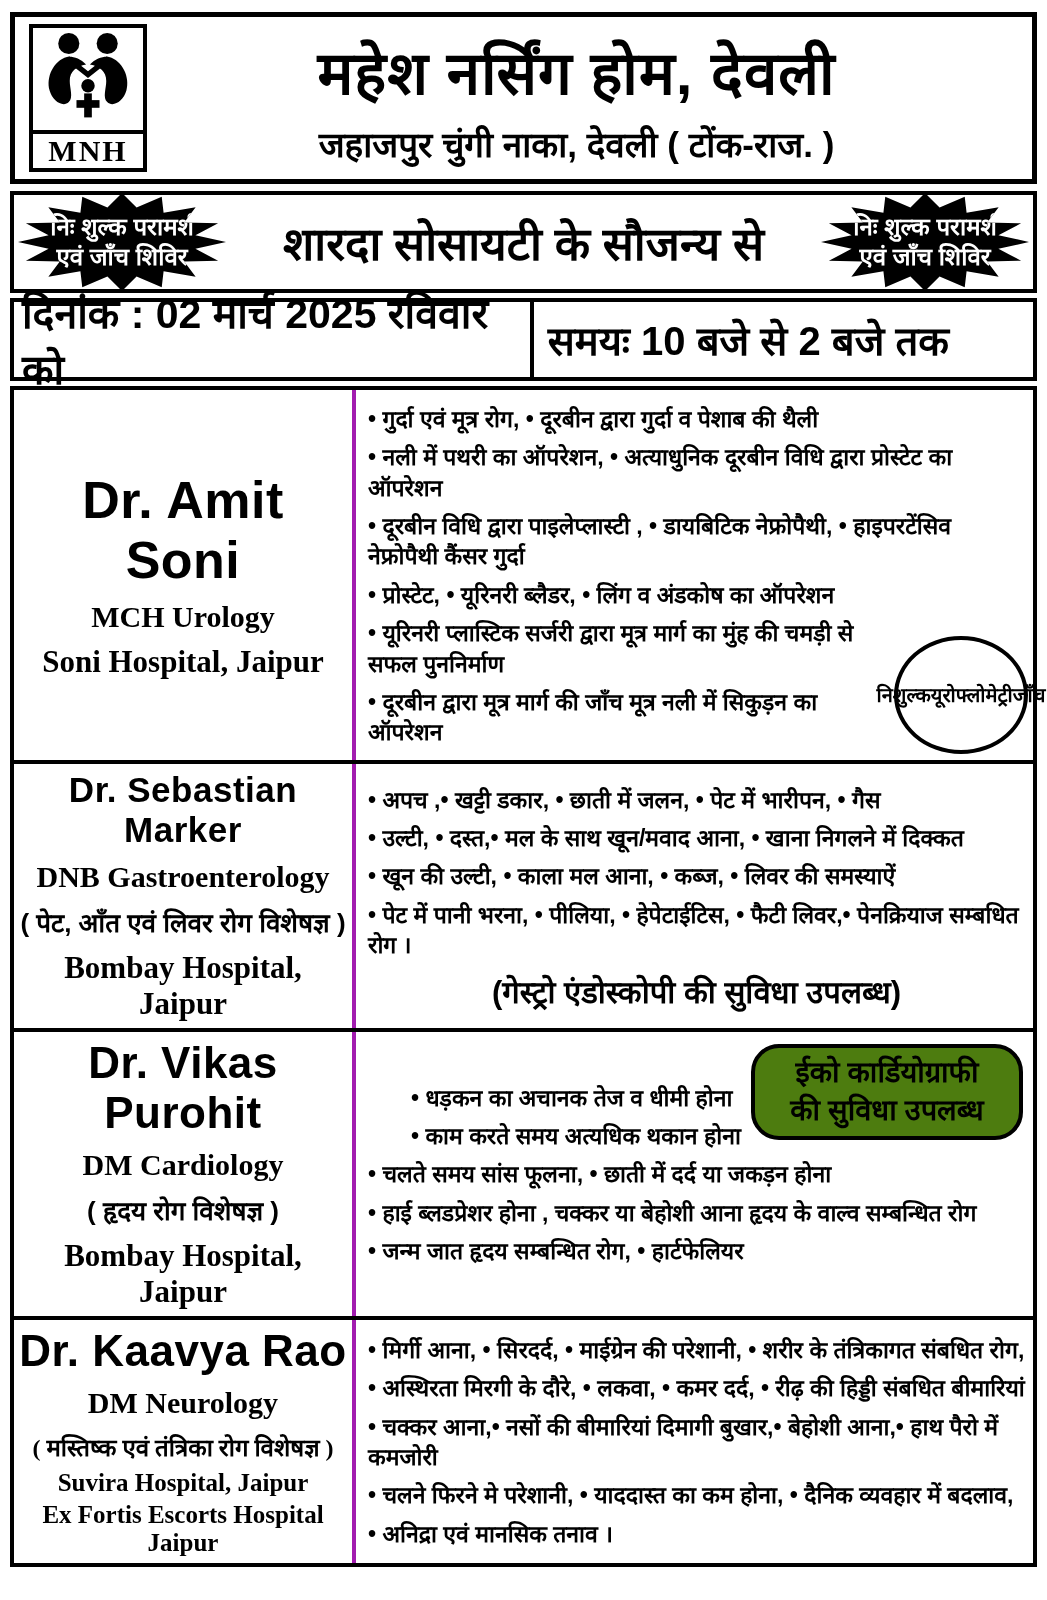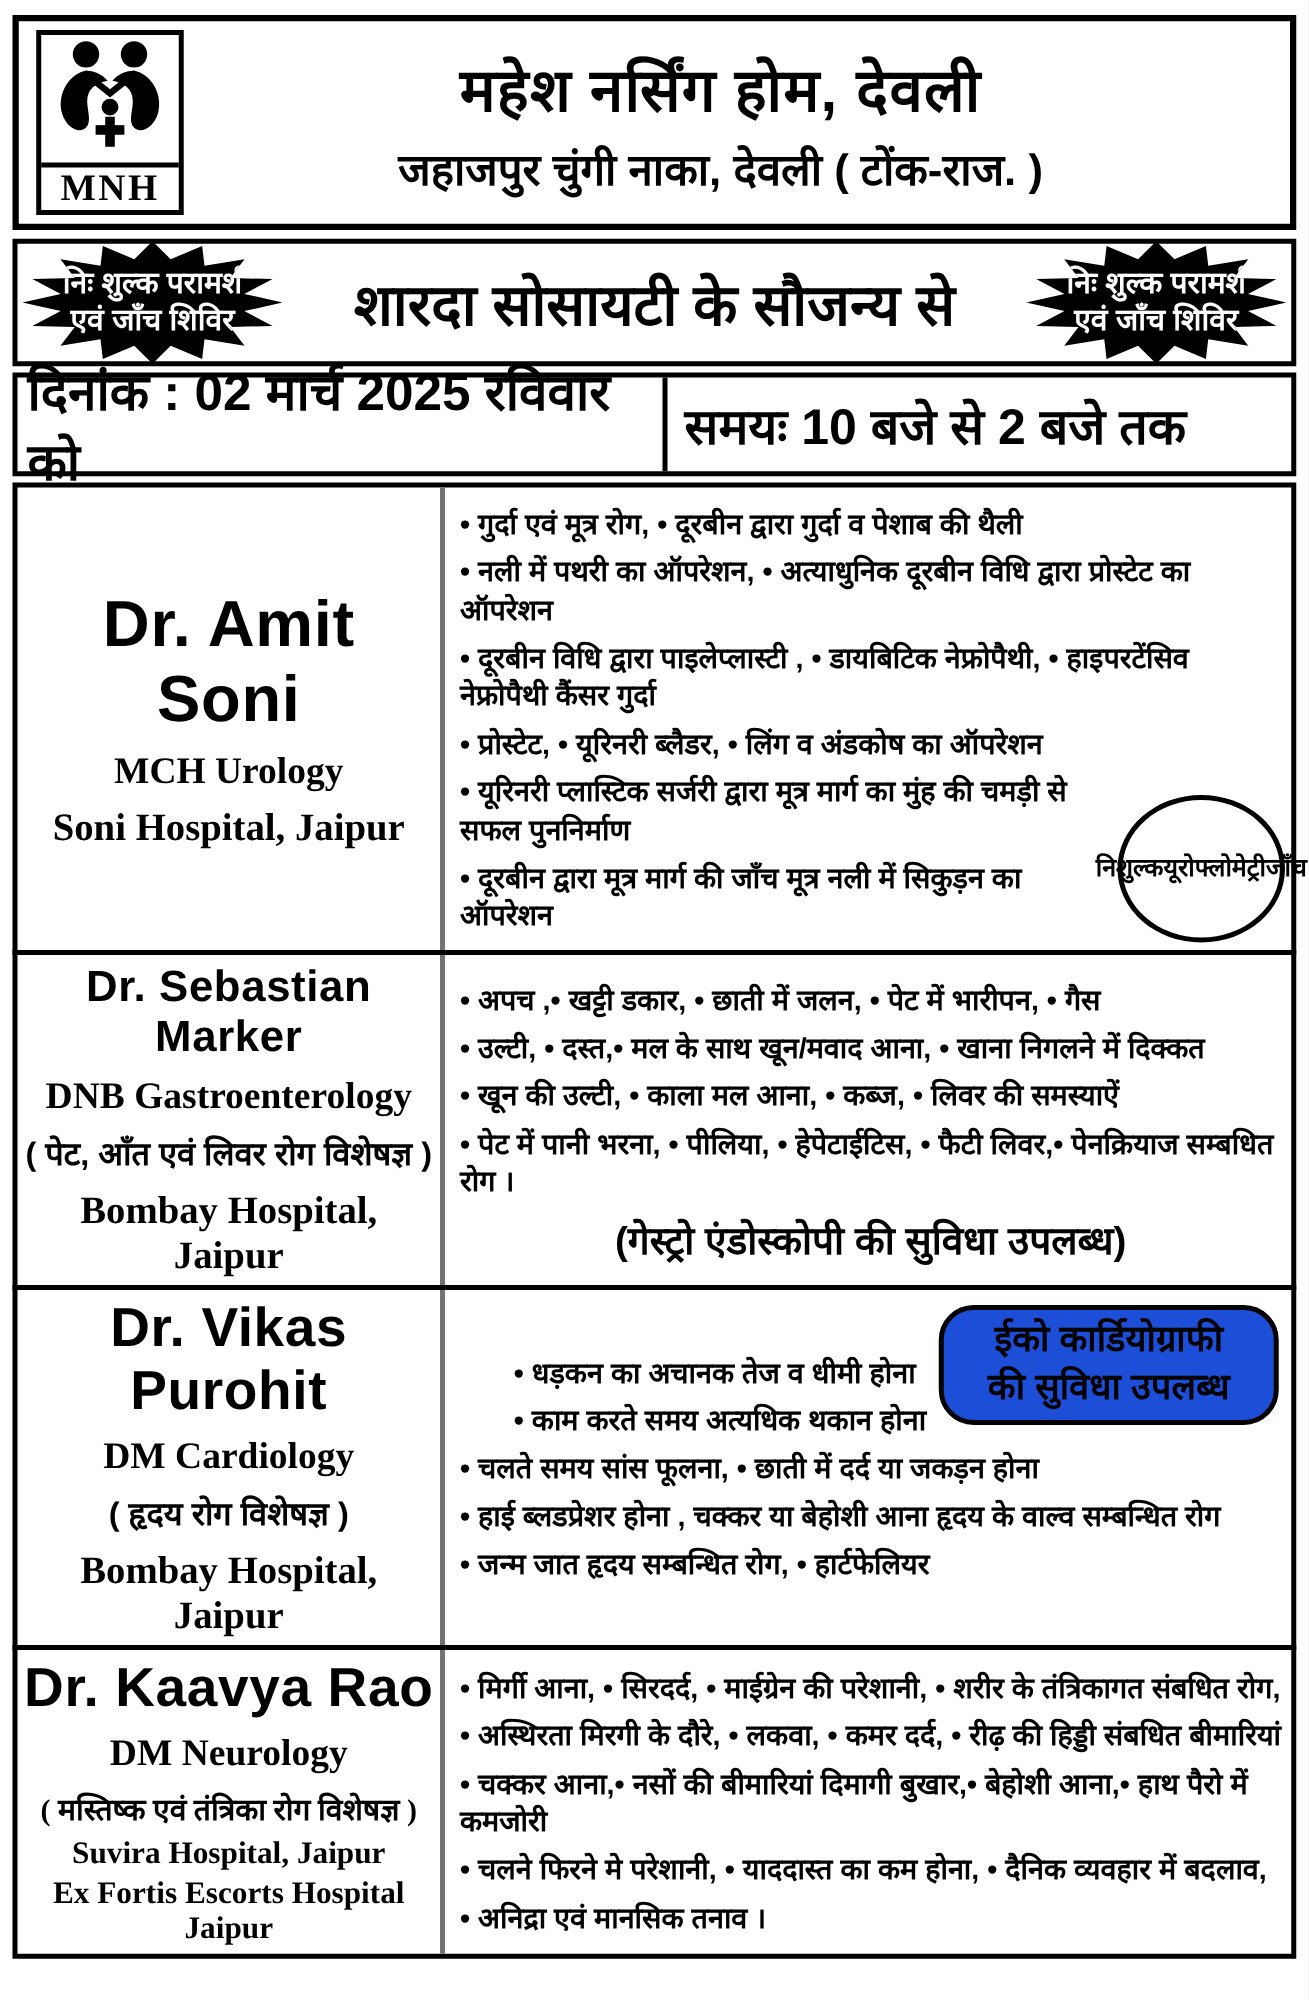--- a/index.html
+++ b/index.html
@@ -12,21 +12,21 @@
   .bordered { border:5px solid #000; background:#fff; }
 
   
   .header { height:172px; display:flex; align-items:center; }
   .logo { width:118px; height:148px; border:4px solid #000; margin:6px 4px 6px 14px;
           display:flex; flex-direction:column; align-items:center; justify-content:space-between; }
   .logo svg { flex:1; width:96px; }
   .logo-abbr { width:100%; border-top:4px solid #000; text-align:center;
                font-family:"Liberation Serif", serif; font-weight:bold; font-size:30px; letter-spacing:2px; }
   .title-wrap { flex:1; text-align:center; padding-right:30px; }
-  .main-title { font-size:48px; font-weight:bold; letter-spacing:1px; }
+  .main-title { font-size:60px; font-weight:bold; letter-spacing:1px; }
   .sub-title { font-size:35px; font-weight:bold; margin-top:8px; }
 
   
   .banner { height:102px; border:4px solid #000; margin-top:7px; position:relative;
             display:flex; align-items:center; justify-content:center; }
   .banner-center { font-size:46px; font-weight:bold; }
   .starburst {
     position:absolute; top:50%; transform:translateY(-50%);
     width:208px; height:98px; background:#000; color:#fff;
     display:flex; flex-direction:column; align-items:center; justify-content:center;
@@ -38,21 +38,21 @@
   
   .schedule { display:flex; border:4px solid #000; margin-top:5px; height:83px; }
   .cell-date { width:51%; border-right:4px solid #000; display:flex; align-items:center;
                padding-left:8px; font-size:41px; font-weight:bold; }
   .cell-time { flex:1; display:flex; align-items:center; padding-left:14px;
                font-size:40px; font-weight:bold; }
 
   
   .doc-row { display:flex; border:4px solid #000; margin-top:-4px; }
   .doc-row.first { margin-top:5px; }
-  .doc-info { width:342px; border-right:4px solid #737373; display:flex; flex-direction:column;
+  .doc-info { width:342px; border-right:4px solid #a21caf; display:flex; flex-direction:column;
               align-items:center; justify-content:center; text-align:center; padding:6px 4px; gap:10px; }
   .doc-name { font-weight:bold; font-size:44px; letter-spacing:0.5px; }
   .doc-name.lg { font-size:52px; }
   .doc-name.sm { font-size:35px; }
   .doc-degree { font-family:"Liberation Serif", serif; font-weight:bold; font-size:30px; }
   .doc-spec { font-weight:bold; font-size:26px; }
   .doc-spec.sm { font-size:24px;font-family:Liberation Serif, serif; }
   .doc-hosp { font-family:"Liberation Serif", serif; font-weight:bold; font-size:31px; }
   .doc-hosp.sm { font-size:25px; margin-top:-4px; }
   .doc-hosp2 { font-family:"Liberation Serif", serif; font-weight:bold; font-size:25px; margin-top:-6px; }
@@ -62,21 +62,21 @@
   .svc.narrow { margin-right:138px; }
   .svc.short { margin-right:280px;margin-left:43px; }
   .svc-note { font-weight:bold; font-size:31px; text-align:center; margin-top:6px; }
   .badge-circle { position:absolute; right:5px; bottom:6px; width:134px; height:118px;
                   border:4px solid #000; border-radius:50%; display:flex; flex-direction:row;
                   align-items:center; justify-content:center; font-weight:bold; font-size:20px;
                   line-height:1.1; text-align:center; background:#fff; }
   .badge-box { position:absolute; right:10px; top:12px; width:272px; height:96px;
                border:4px solid #000; border-radius:28px; display:flex; flex-direction:column;
                align-items:center; justify-content:center; font-weight:bold; font-size:29px;
-               line-height:1.3; text-align:center; background:#1d4ed8; }
+               line-height:1.3; text-align:center; background:#4d7c0f; }
 </style>
 </head>
 <body>
 
 <div class="page">
 
   <div class="header bordered">
     <div class="logo">
       <svg viewBox="0 0 100 100" aria-hidden="true">
         <circle cx="30" cy="13" r="11" fill="#000"></circle>

